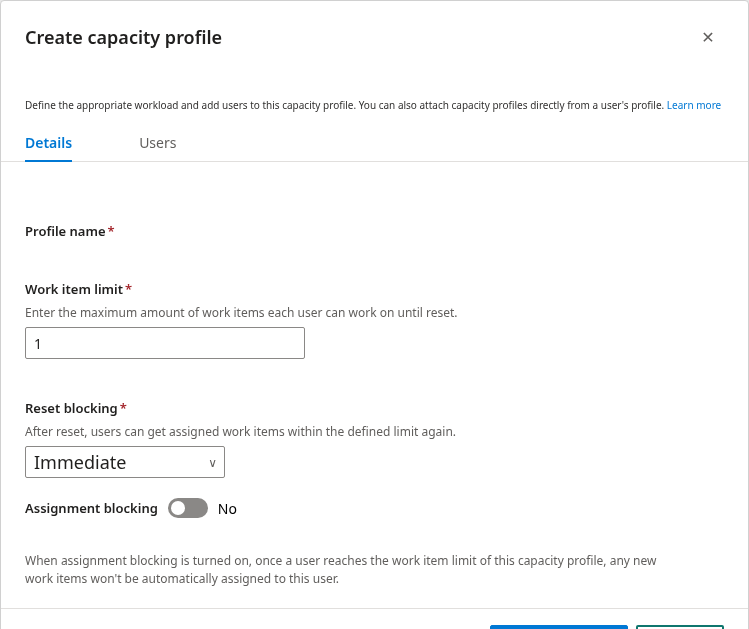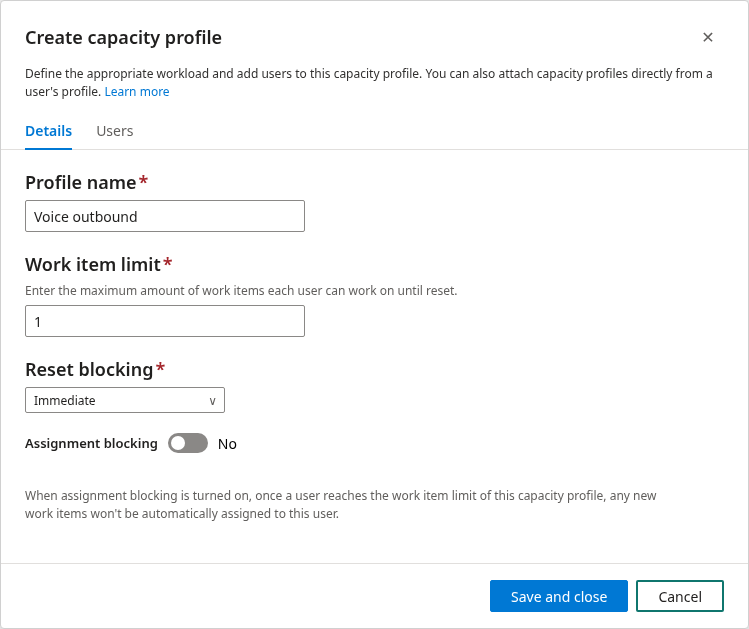--- a/index.html
+++ b/index.html
@@ -52,35 +52,37 @@
       display: flex;
       align-items: center;
       justify-content: center;
       border-radius: 2px;
       color: #605e5c;
       font-size: 16px;
     }
 
     .dialog-description {
       padding: 0 24px 12px 24px;
-      font-size: 12px;
+      font-size: 10px;
       color: #323130;
       line-height: 1.5;
+      margin-top: 33px;
     }
 
     .learn-more {
       color: #0078d4;
       text-decoration: none;
     }
 
     .tabs {
       display: flex;
       padding: 0 24px;
       border-bottom: 1px solid #e1dfdd;
       margin-bottom: 20px;
+      gap: 43px;
     }
 
     .tab {
       padding: 8px 0;
       margin-right: 24px;
       font-size: 14px;
       color: #605e5c;
       cursor: pointer;
       border-bottom: 2px solid transparent;
       margin-bottom: -1px;
@@ -101,27 +103,28 @@
       flex: 1;
       padding: 0 24px;
       overflow-y: auto;
     }
 
     .form-field {
       margin-bottom: 20px;
     }
 
     .field-label {
-      font-size: 18px;
+      font-size: 13px;
       font-weight: 600;
       color: #201f1e;
       margin-bottom: 6px;
       display: flex;
       align-items: flex-start;
       gap: 2px;
+      margin-top: 40px;
     }
 
     .required-star {
       color: #a4262c;
     }
 
     .field-hint {
       font-size: 12px;
       color: #605e5c;
       margin-bottom: 6px;
@@ -151,25 +154,25 @@
       font-family: inherit;
     }
 
     .select-wrapper {
       position: relative;
       width: 200px;
     }
 
     .select-input {
       width: 100%;
-      height: 26px;
+      height: 32px;
       border: 1px solid #8a8886;
       border-radius: 2px;
       padding: 0 30px 0 8px;
-      font-size: 12px;
+      font-size: 18px;
       color: #201f1e;
       background: white;
       outline: none;
       appearance: none;
       cursor: pointer;
       font-family: inherit;
     }
 
     .select-chevron {
       position: absolute;
@@ -310,37 +313,37 @@
     <button class="tab">Users</button>
   </div>
 
   <div class="dialog-body">
 
     <div class="form-field">
       <div class="field-label">
         <span>Profile name</span>
         <span class="required-star">*</span>
       </div>
-      <input type="text" class="text-input" value="Voice outbound" style="">
     </div>
 
     <div class="form-field">
       <div class="field-label">
         <span>Work item limit</span>
         <span class="required-star">*</span>
       </div>
       <div class="field-hint">Enter the maximum amount of work items each user can work on until reset.</div>
       <input type="number" class="number-input" value="1" style="">
     </div>
 
     <div class="form-field">
       <div class="field-label">
         <span>Reset blocking</span>
         <span class="required-star">*</span>
       </div>
+      <div class="field-hint">After reset, users can get assigned work items within the defined limit again.</div>
       <div class="select-wrapper">
         <select class="select-input">
           <option value="Immediate">Immediate</option>
           <option value="Daily">Daily</option>
           <option value="Weekly">Weekly</option>
         </select>
         <span class="select-chevron">∨</span>
       </div>
     </div>
 

